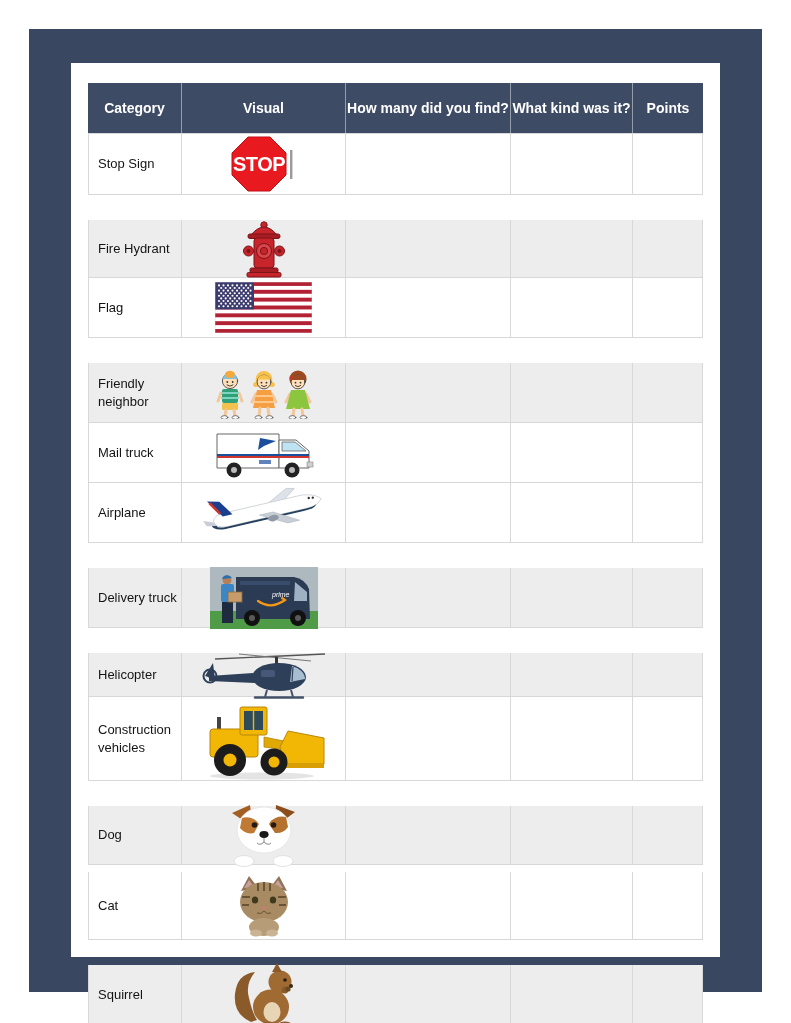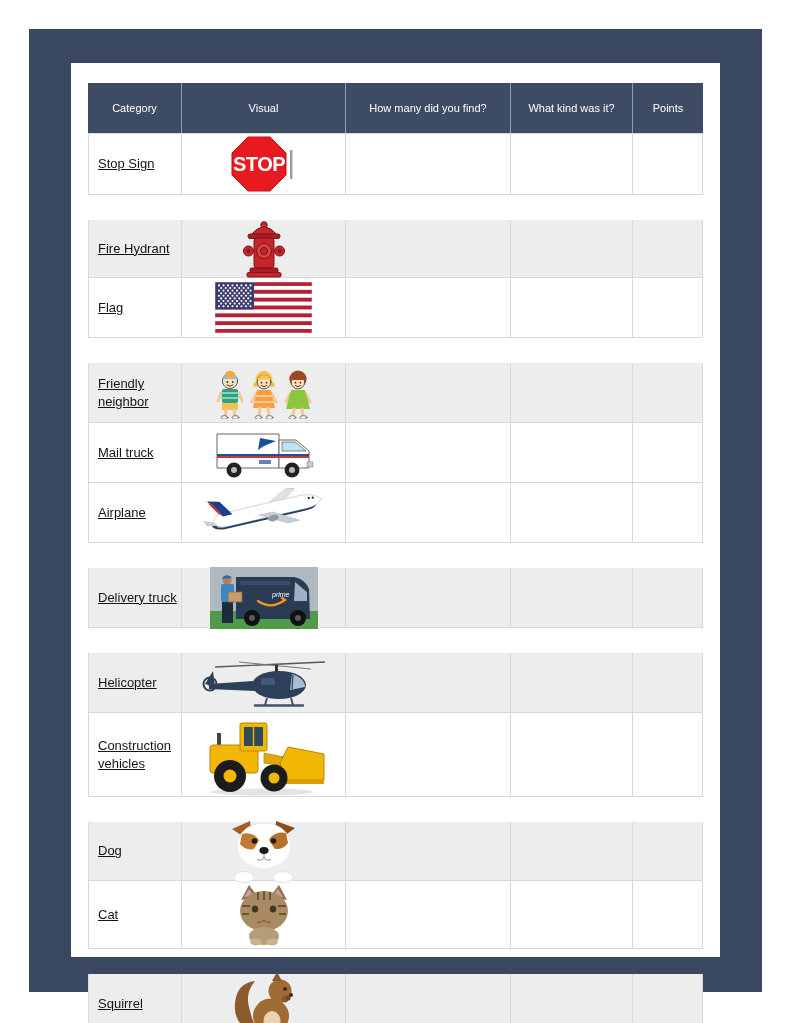--- a/index.html
+++ b/index.html
@@ -3,35 +3,35 @@
 <meta charset="utf-8">
 <style>
   html,body{margin:0;padding:0;}
   body{width:791px;height:1023px;background:#ffffff;font-family:"Liberation Sans",sans-serif;position:relative;overflow:hidden;}
   .canvas{position:absolute;inset:0;}
   .frame{position:absolute;left:29px;top:29px;width:733px;height:963px;box-sizing:border-box;
          border-style:solid;border-color:var(--frame,#3A4760);border-width:34px 42px 35px 42px;background:#ffffff;}
   .table{position:absolute;left:88px;top:83px;width:615px;}
   .thead{display:flex;height:50px;background:var(--headerbg,#3E4B64);}
   .th{box-sizing:border-box;display:flex;align-items:center;justify-content:center;
-      color:var(--headertext,#ffffff);font-weight:400;font-size:11px;
+      color:var(--headertext,#ffffff);font-weight:700;font-size:14px;
       border-right:1px solid rgba(255,255,255,.45);}
   .th:last-child{border-right:none;}
   .tr{display:flex;background:#ffffff;}
   .tr.alt{background:var(--altbg,#EDEDED);margin-top:25px;}
   .td{box-sizing:border-box;border-right:1px solid var(--grid,#D8D8D8);border-bottom:1px solid var(--grid,#D8D8D8);
       display:flex;align-items:center;overflow:visible;}
   .td:first-child{border-left:1px solid var(--grid,#D8D8D8);}
   .tr:first-child .td{border-top:1px solid var(--grid,#D8D8D8);}
   .c0{width:94px;flex:none;}
   .c1{width:164px;flex:none;}
   .c2{width:165px;flex:none;}
   .c3{width:122px;flex:none;}
   .c4{width:70px;flex:none;}
-  .cat{padding-left:9px;padding-right:4px;font-size:13px;color:#141414;line-height:1.32;text-decoration:underline;}
+  .cat{padding-left:9px;padding-right:4px;font-size:13px;color:#141414;line-height:1.32;}
   .vis{justify-content:center;}
   .icon{display:flex;align-items:center;justify-content:center;}
   svg{display:block;}
   svg text{font-family:"Liberation Sans",sans-serif;}
 </style>
 </head>
 <body>
 
 <div class="canvas">
   <div class="frame"></div>
@@ -305,21 +305,21 @@
                 <rect x="11" y="17" width="13" height="18" rx="2" fill="#3D86C6"></rect>
                 <rect x="12" y="35" width="11" height="21" fill="#1E2A3D"></rect>
                 <rect x="18" y="25" width="14" height="10" fill="#C89B6A" stroke="#8A6B42" stroke-width="0.8"></rect>
               </svg>
             </span>
           </div>
           <div class="td c2"></div>
           <div class="td c3"></div>
           <div class="td c4"></div>
         </div>
-        <div class="tr alt" style="height: 60px;">
+        <div class="tr alt" style="height: 44px;">
           <div class="td c0 cat">Helicopter</div>
           <div class="td c1 vis">
             <span class="icon">
               <svg width="130" height="58" viewBox="0 0 130 58">
                 <line x1="16" y1="13" x2="126" y2="8" stroke="#555" stroke-width="1.4"></line>
                 <line x1="40" y1="8" x2="112" y2="15" stroke="#777" stroke-width="1"></line>
                 <rect x="76" y="11" width="3" height="8" fill="#333"></rect>
                 <polygon points="54,27 10,30 10,35 56,37" fill="#2E4059"></polygon>
                 <polygon points="14,17 6,30 16,33" fill="#2E4059"></polygon>
                 <circle cx="11" cy="30" r="6.5" fill="none" stroke="#2E4059" stroke-width="2"></circle>
@@ -380,21 +380,21 @@
                 <path d="M48,35 v4 m0,0 q-4,4 -7,1 m7,-1 q4,4 7,1" fill="none" stroke="#888" stroke-width="1"></path>
                 <ellipse cx="28" cy="58" rx="10" ry="5.5" fill="#fff" stroke="#E2E2E2"></ellipse>
                 <ellipse cx="67" cy="58" rx="10" ry="5.5" fill="#fff" stroke="#E2E2E2"></ellipse>
               </svg>
             </span>
           </div>
           <div class="td c2"></div>
           <div class="td c3"></div>
           <div class="td c4"></div>
         </div>
-        <div class="tr" style="height: 68px;">
+        <div class="tr" style="height: 68px; margin-top: 7px;">
           <div class="td c0 cat">Cat</div>
           <div class="td c1 vis">
             <span class="icon">
               <svg width="72" height="62" viewBox="0 0 72 62">
                 <polygon points="13,16 21,1 30,13" fill="#8F7354"></polygon>
                 <polygon points="42,13 51,1 59,16" fill="#8F7354"></polygon>
                 <polygon points="16,13 21,5 26,12" fill="#C9A0A0"></polygon>
                 <polygon points="45,12 50,5 55,13" fill="#C9A0A0"></polygon>
                 <ellipse cx="36" cy="27" rx="24" ry="20" fill="#A98B63"></ellipse>
                 <path d="M30,8 v8 M36,7 v9 M42,8 v8" stroke="#6B5336" stroke-width="2"></path>

